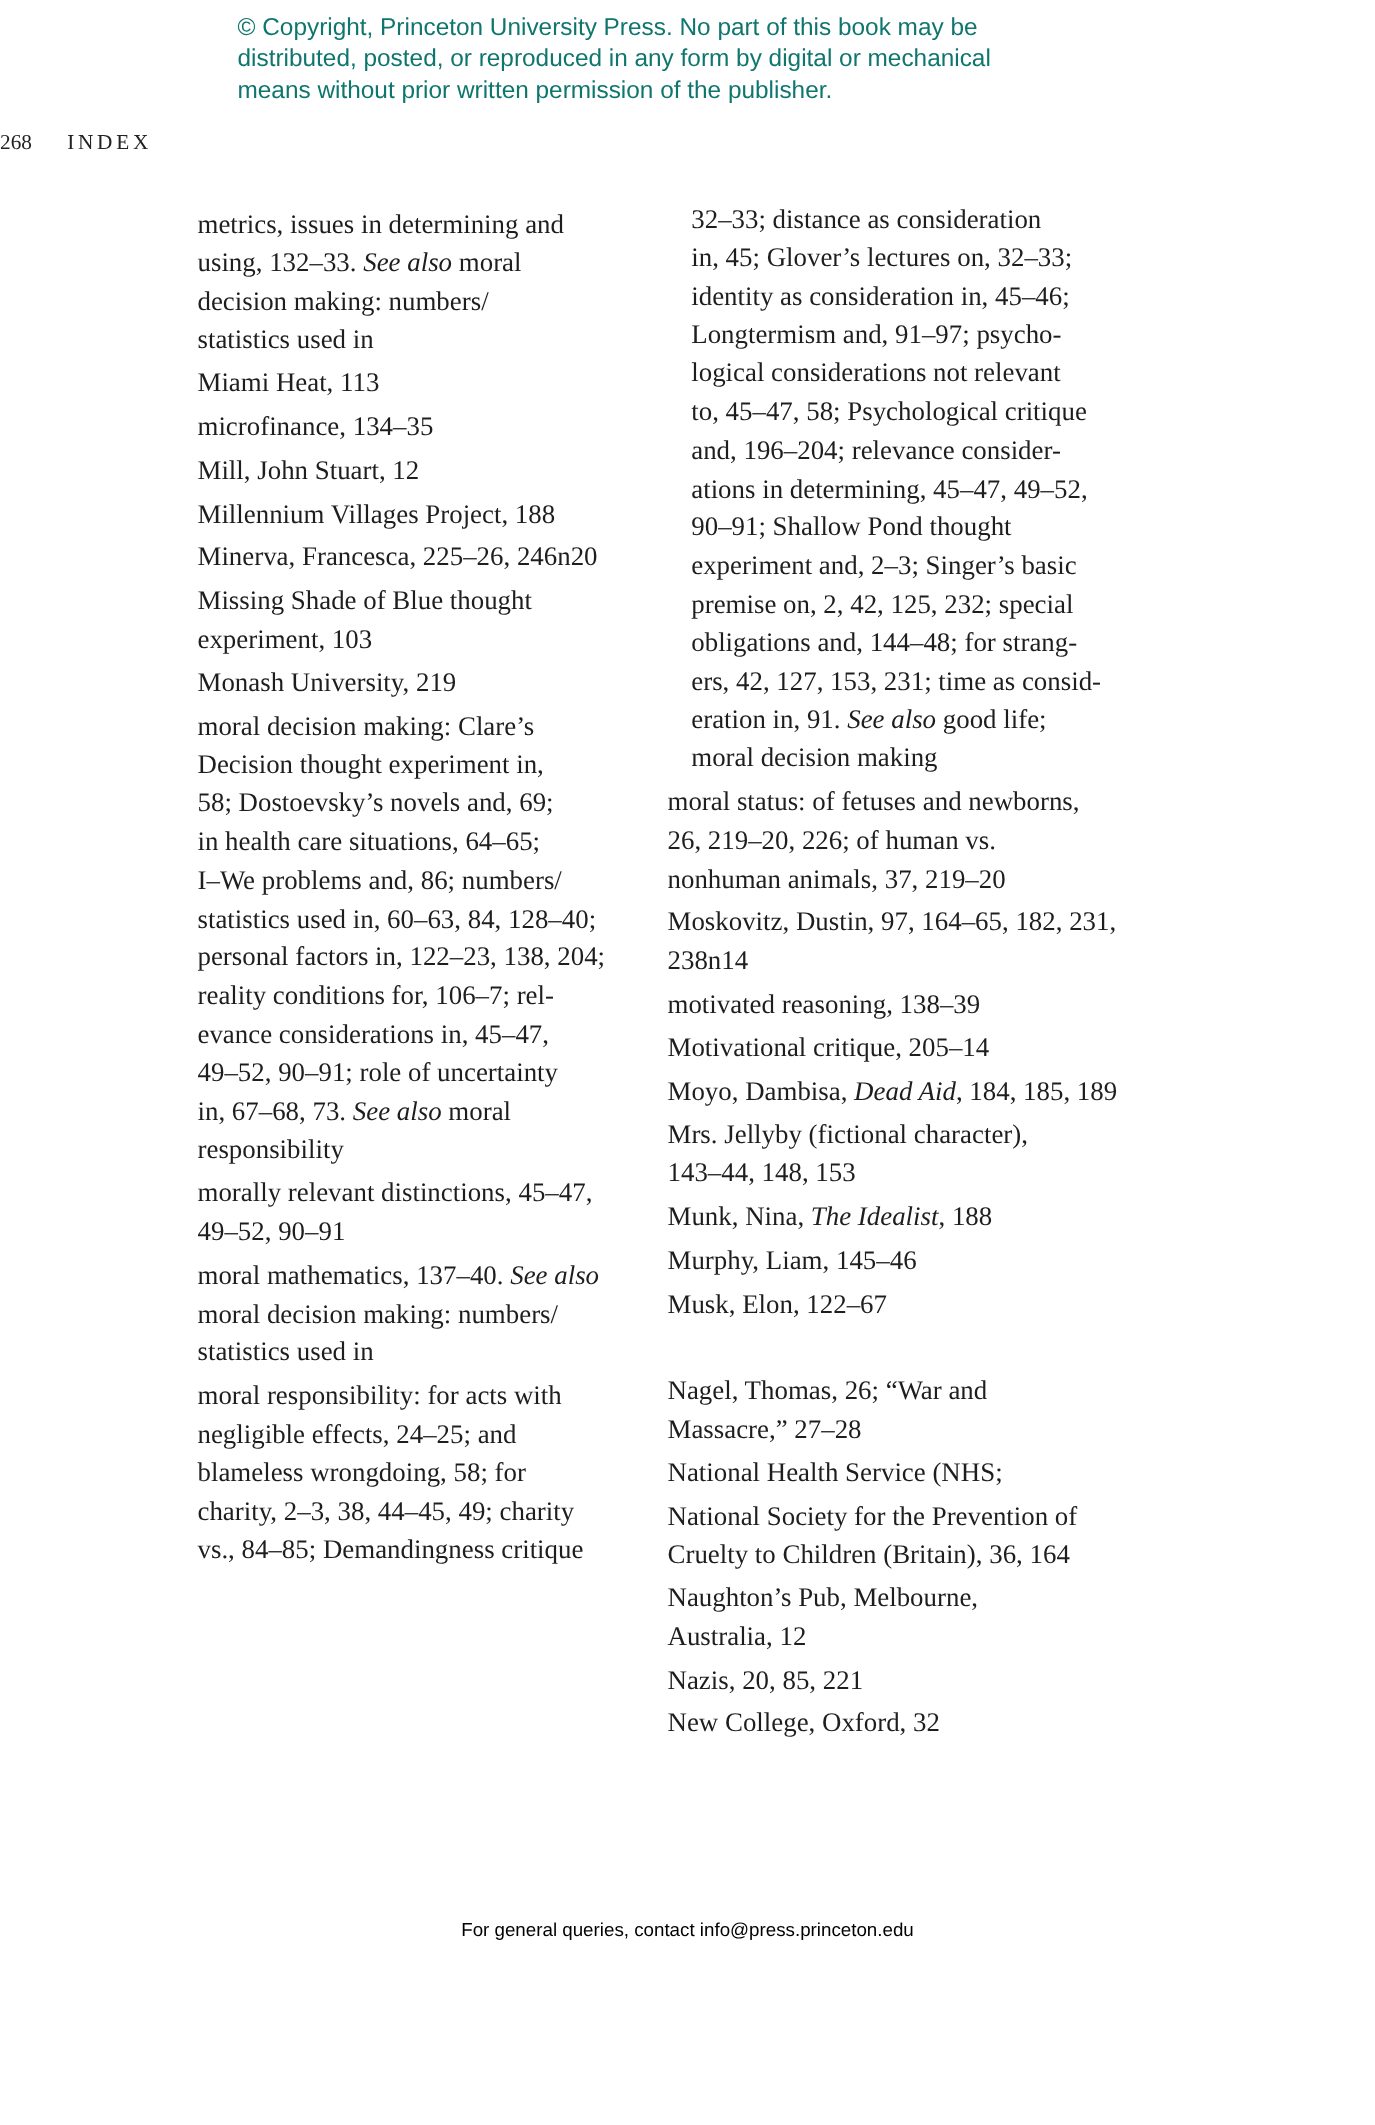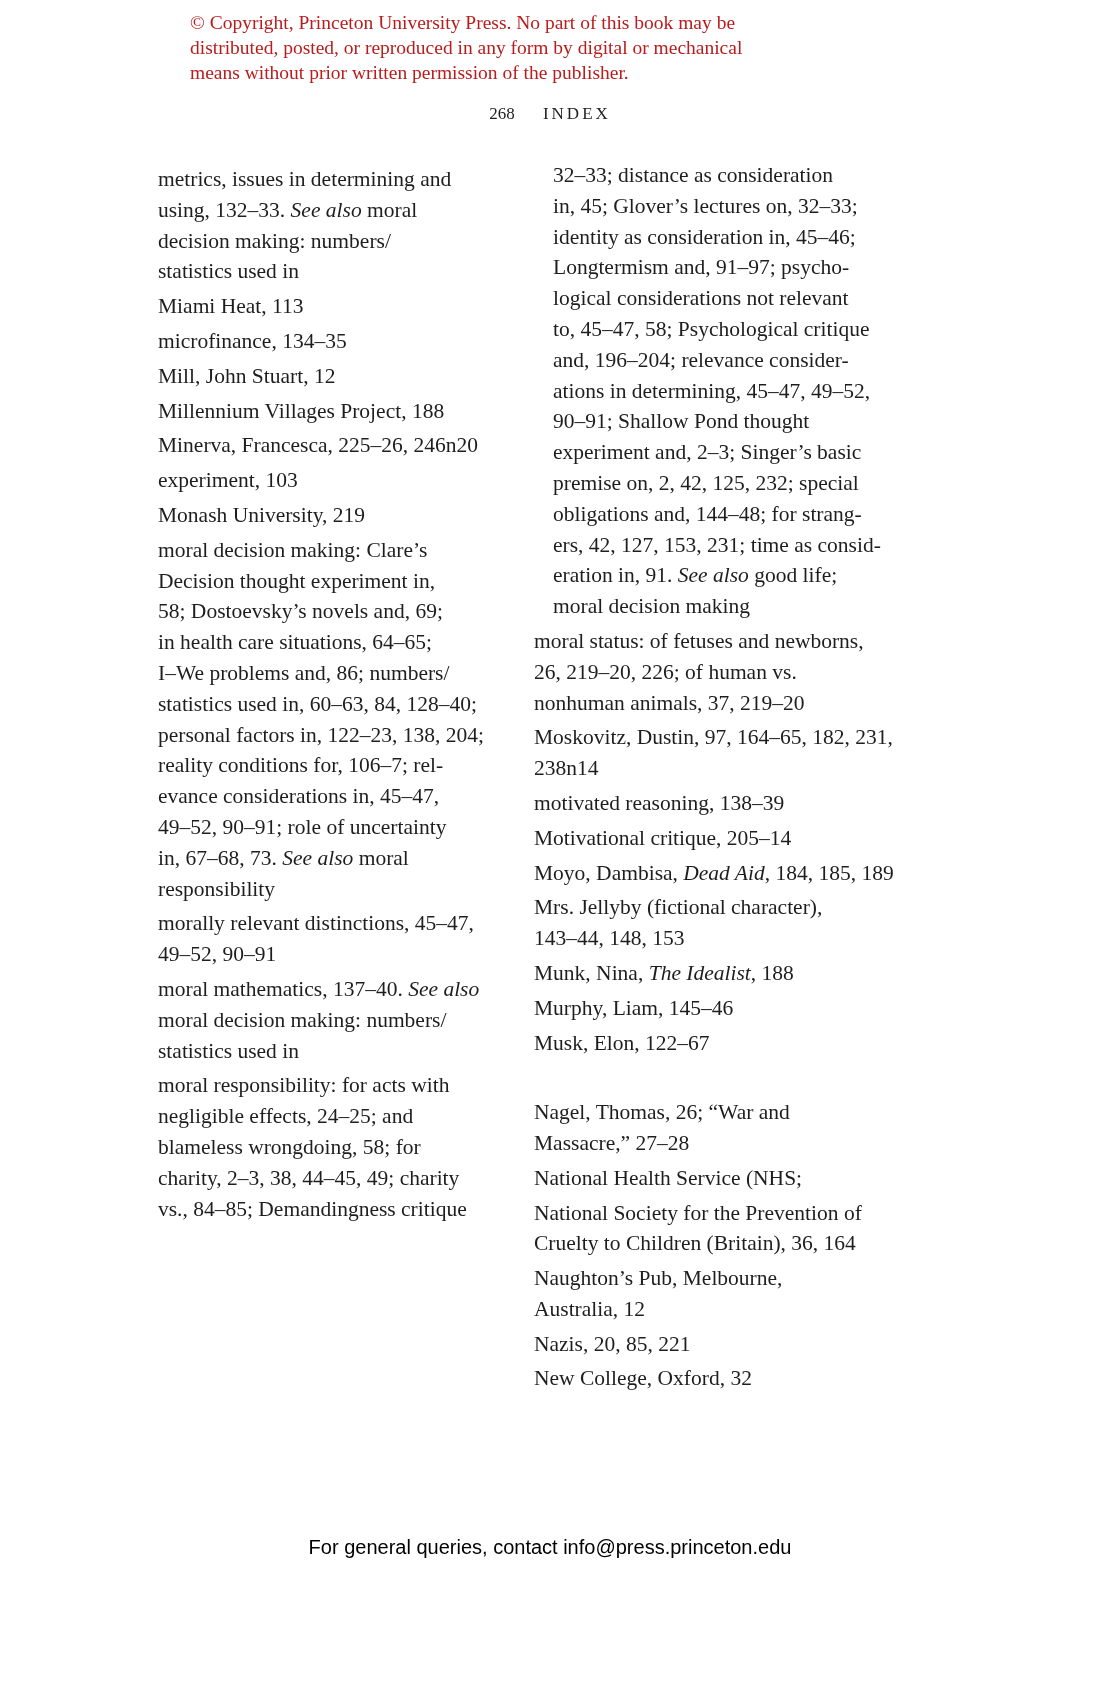--- a/index.html
+++ b/index.html
@@ -1,40 +1,40 @@
 <!DOCTYPE html>
 <html><head>
 <meta charset="utf-8">
 <style>
   html, body { margin: 0; padding: 0; background: #ffffff; }
   body { width: 1100px; height: 1700px; position: relative; overflow: hidden; color: #1a1a1a; }
   .copyright {
     position: absolute; left: 190px; top: 10px; width: 760px;
-    font-family: Liberation Serif, serif; font-size: 19.5px; line-height: 25px; color: #b91c1c;
+    font-family: Liberation Sans, sans-serif; font-size: 19.5px; line-height: 25px; color: #0f766e;
   }
   .running-head {
-    position: absolute; left: 0; width: 1100px; top: 104px; text-align: center;
+    position: absolute; left: 0; width: 1100px; top: 104px; text-align: left;
     font-family: "Liberation Serif", serif; font-size: 17px; color: #222;
   }
   .running-head .pg { margin-right: 24px; }
   .running-head .title { letter-spacing: 3px; }
   .col {
     position: absolute; top: 160px;
     font-family: "Liberation Serif", serif; font-size: 21.5px; line-height: 30.8px; color: #1e1e1e;
   }
   .col.left { left: 154px; width: 350px; }
   .col.right { left: 530px; width: 350px; }
   .entry { padding-left: 23px; text-indent: -23px; margin: 4px; }
   .cont { padding-left: 23px; margin: 0; }
   .gap { height: 30.8px; }
   .line { display: block; white-space: nowrap; }
   .it { font-style: italic; }
   .footer {
     position: absolute; left: 0; width: 1100px; top: 1536px; text-align: center;
-    font-family: "Liberation Sans", sans-serif; font-size: 20px; color: #000;
+    font-family: "Liberation Sans", sans-serif; font-size: 15px; color: #000;
   }
 </style>
 </head>
 <body>
 
 <div class="copyright">
   <span class="line">© Copyright, Princeton University Press. No part of this book may be</span>
   <span class="line">distributed, posted, or reproduced in any form by digital or mechanical</span>
   <span class="line">means without prior written permission of the publisher.</span>
 </div>
@@ -60,20 +60,21 @@
   <div class="entry">
       <span class="line">Mill, John Stuart, 12</span>
     </div>
   <div class="entry">
       <span class="line">Millennium Villages Project, 188</span>
     </div>
   <div class="entry">
       <span class="line">Minerva, Francesca, 225–26, 246n20</span>
     </div>
   <div class="entry">
+    <span class="line">Missing Shade of Blue thought</span>
     <span class="line">experiment, 103</span>
   </div>
   <div class="entry">
       <span class="line">Monash University, 219</span>
     </div>
   <div class="entry">
     <span class="line">moral decision making: Clare’s</span>
     <span class="line">Decision thought experiment in,</span>
     <span class="line">58; Dostoevsky’s novels and, 69;</span>
     <span class="line">in health care situations, 64–65;</span>

